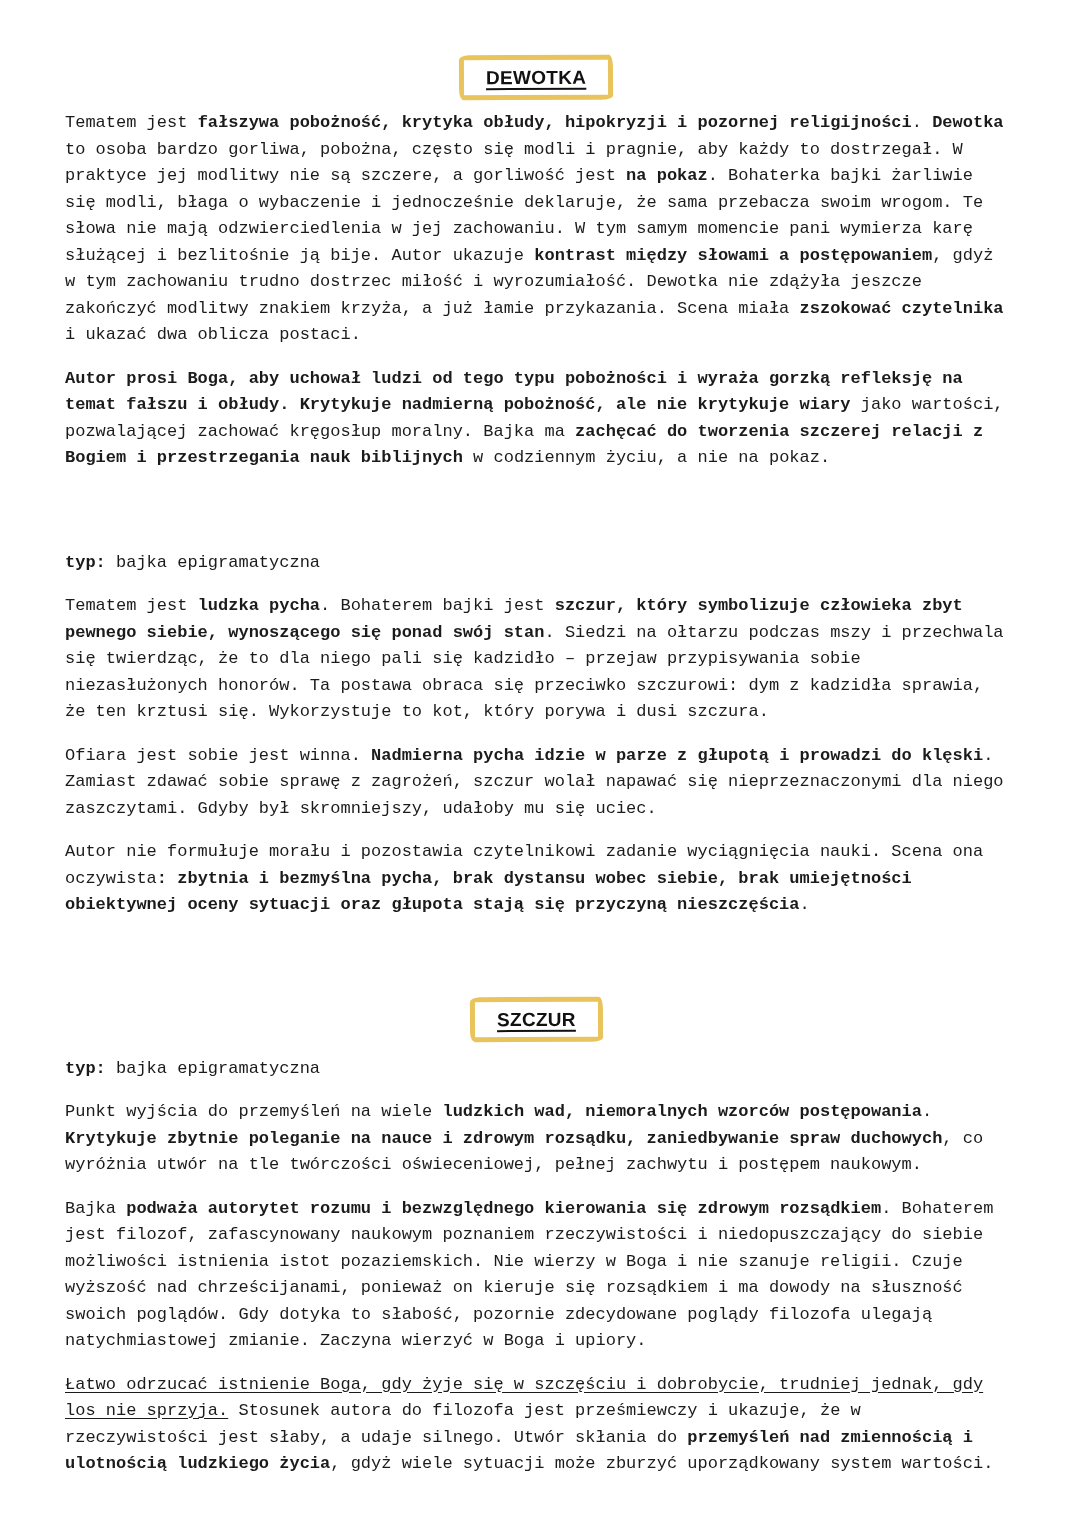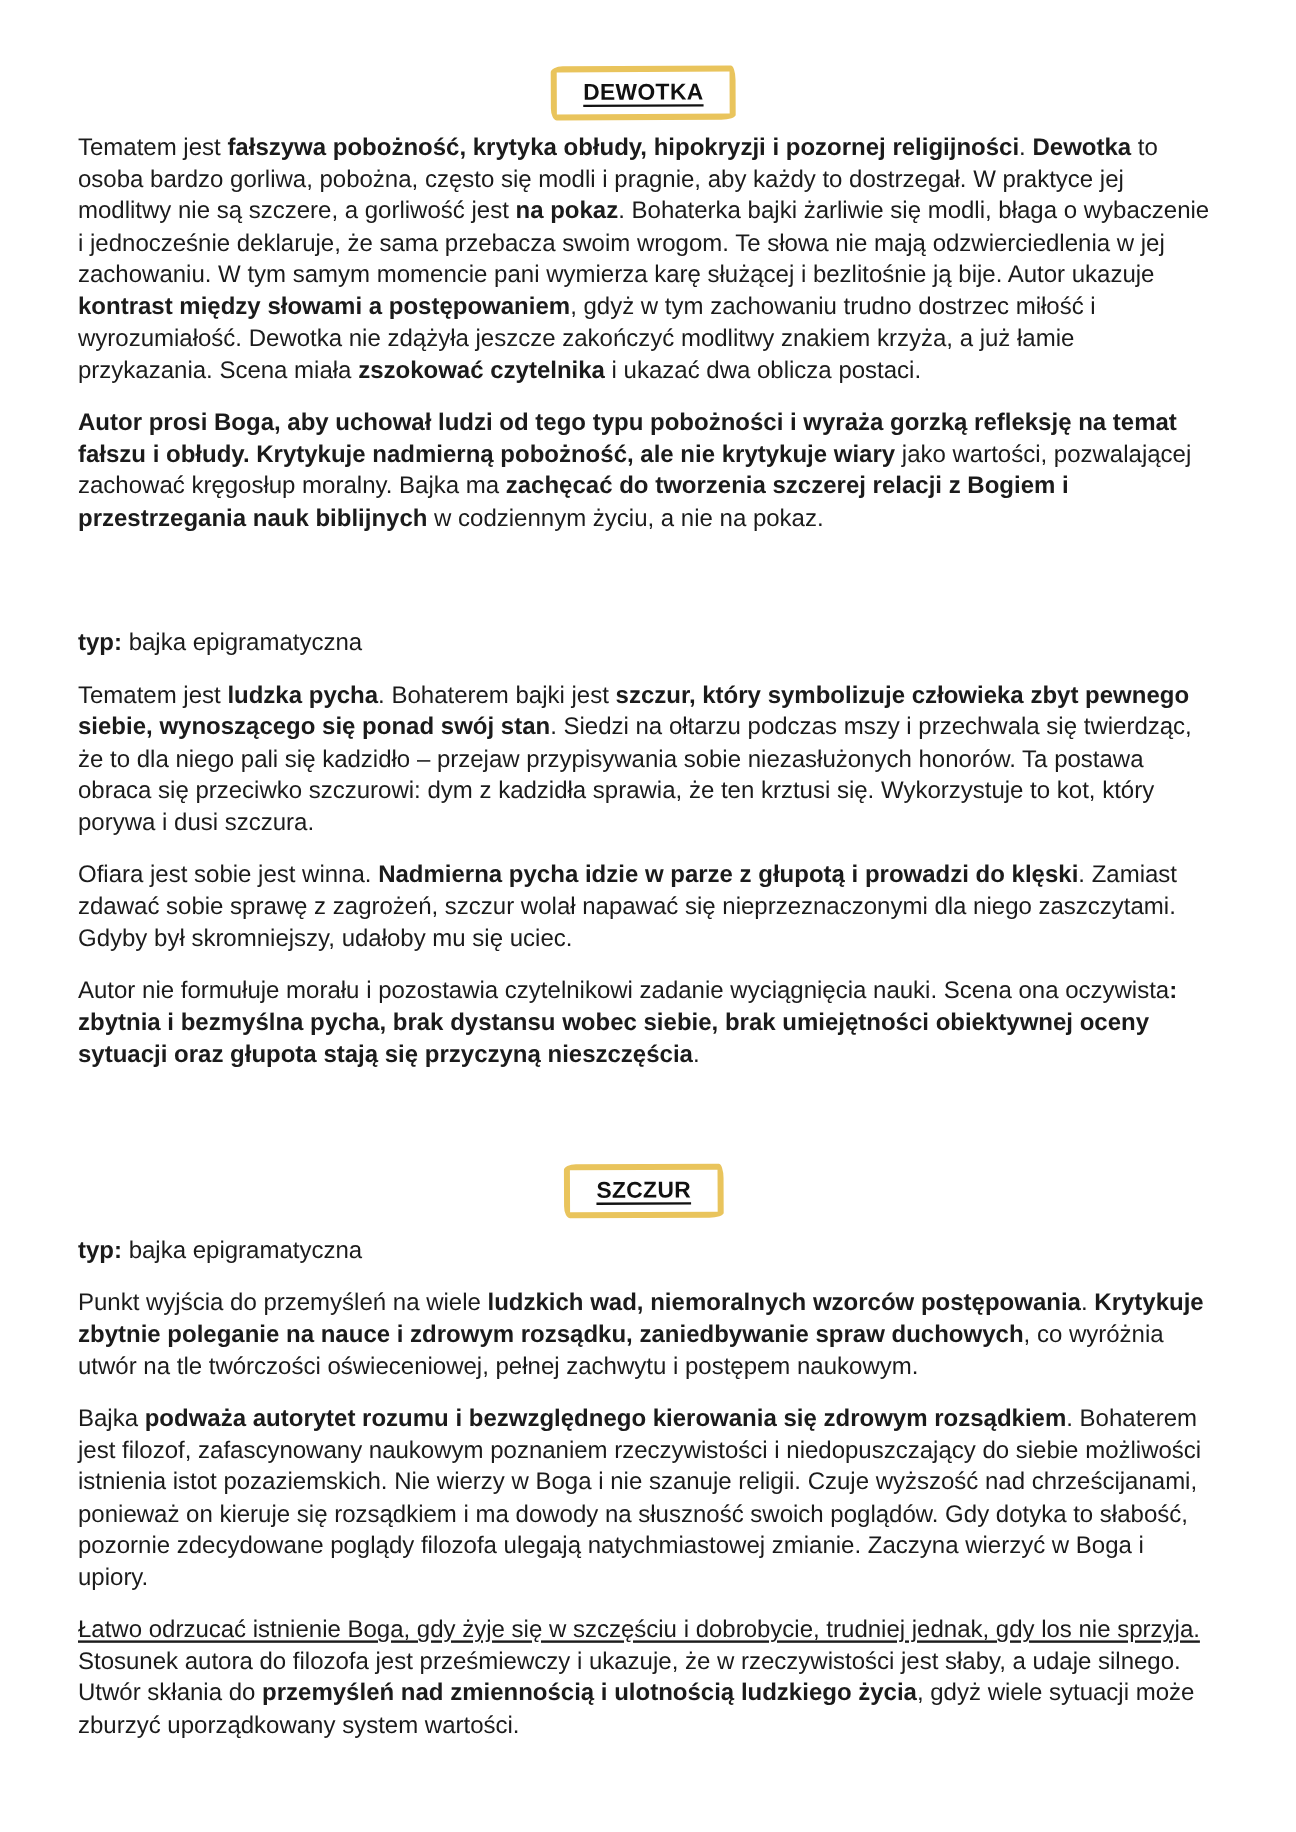--- a/index.html
+++ b/index.html
@@ -28,22 +28,23 @@
     line-height: 24px;
     font-weight: 700;
     letter-spacing: 0.3px;
     color: #111111;
     text-decoration: underline;
     text-decoration-thickness: 2px;
     text-underline-offset: 4px;
   }
   .para {
     margin: 0 0 17px 0;
-    font-size: 20px;
+    font-size: 17px;
     line-height: 26.5px;
+    font-family: Liberation Mono, monospace;
   }
   .para:last-child { margin-bottom: 0; margin-top: 16px; }
   .type-line { margin: 14px 0 17px 0; }
   strong { font-weight: 700; }
   .u { text-decoration: underline; text-underline-offset: 3px; }
 </style>
 </head>
 <body style="background: rgb(255, 255, 255); color: rgb(27, 27, 27);">
 
 <div class="page">

